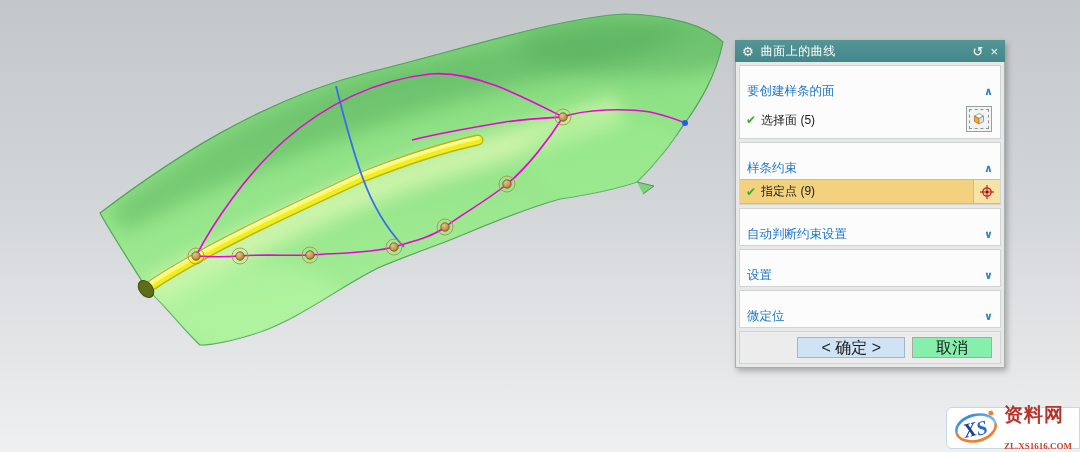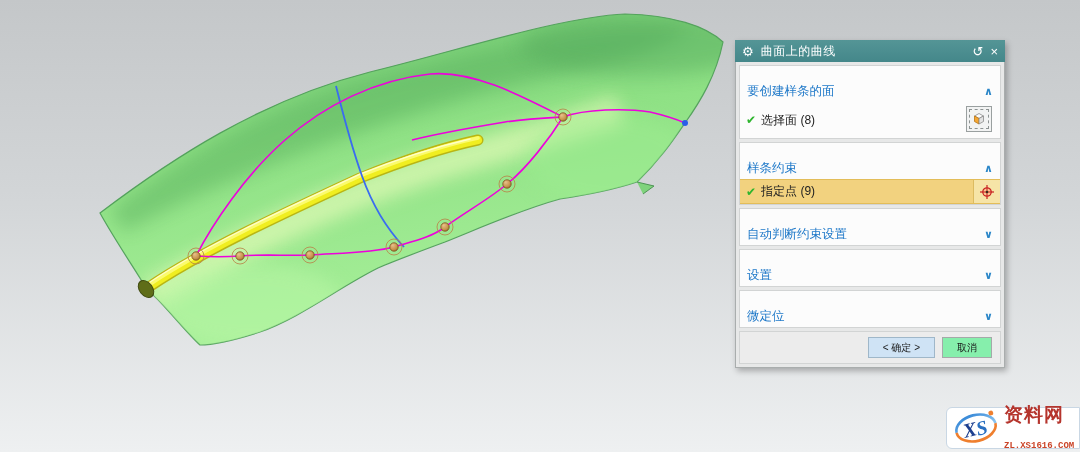--- a/index.html
+++ b/index.html
@@ -50,35 +50,35 @@
     display:flex;align-items:center;justify-content:center;cursor:pointer;
   }
   .checkbox{
     width:12px;height:12px;background:#fff;border:1px solid #777;display:inline-block;
   }
   .footer{
     background:#ececec;border:1px solid #d2d4d4;
     display:flex;justify-content:flex-end;gap:7px;padding:5px 8px;
   }
   .btn{
-    font-size:10px;padding:2px 14px;cursor:pointer;line-height:15px;
+    font-size:16px;padding:2px 23px;cursor:pointer;line-height:15px;
     border:1px solid #9fb7c9;background:#cfe3f5;color:#1a1a1a;
   }
   .btn.cancel{background:#86efac;border-color:#a5a9a9;}
 
   
   .watermark{
     position:absolute;right:0;bottom:3px;width:134px;height:42px;
     background:#fff;border:1px solid #ccdaе8;border-right:none;
     border:1px solid #c9d7e4;border-radius:6px 0 0 6px;
     display:flex;align-items:center;gap:4px;padding:0 3px 0 5px;box-sizing:border-box;
   }
   .wm-text{display:flex;flex-direction:column;line-height:1;}
   .wm-name{font-size:19px;font-weight:bold;color:#b5342c;letter-spacing:1px;}
-  .wm-url{font-size:9px;font-weight:bold;color:#cb4529;font-family:Liberation Mono, monospace;margin-top:18px;}
+  .wm-url{font-size:9px;font-weight:bold;color:#cb4529;font-family:Liberation Serif, serif;margin-top:18px;}
 </style>
 </head>
 <body>
 
 <svg class="viewport-svg" width="1080" height="452" viewBox="0 0 1080 452">
   <defs>
     <linearGradient id="surfGrad" x1="0" y1="0" x2="0.25" y2="1">
       <stop offset="0" stop-color="#6cc46f"></stop>
       <stop offset="0.45" stop-color="#8fe185"></stop>
       <stop offset="1" stop-color="#a8f09a"></stop>
@@ -171,21 +171,21 @@
   </div>
   <div class="dlg-body">
 
     <div class="group">
       <div class="grp-header">
         <span>要创建样条的面</span>
         <span class="chevron">∧</span>
       </div>
       <div class="row">
         <span class="check">✔</span>
-        <span>选择面 (8)</span>
+        <span>选择面 (5)</span>
         <span class="spacer"></span>
         <span class="cube-btn">
           <span class="dash">
             <svg width="16" height="16" viewBox="0 0 16 16">
               <polygon points="3.5,5 8,2.5 12.5,5 8,7.5" fill="#fafafa" stroke="#8a8a8a" stroke-width="0.8"></polygon>
               <polygon points="3.5,5 8,7.5 8,13 3.5,10.5" fill="#f5a733" stroke="#b97514" stroke-width="0.8"></polygon>
               <polygon points="12.5,5 12.5,10.5 8,13 8,7.5" fill="#e2e2e2" stroke="#8a8a8a" stroke-width="0.8"></polygon>
             </svg>
           </span>
         </span>

